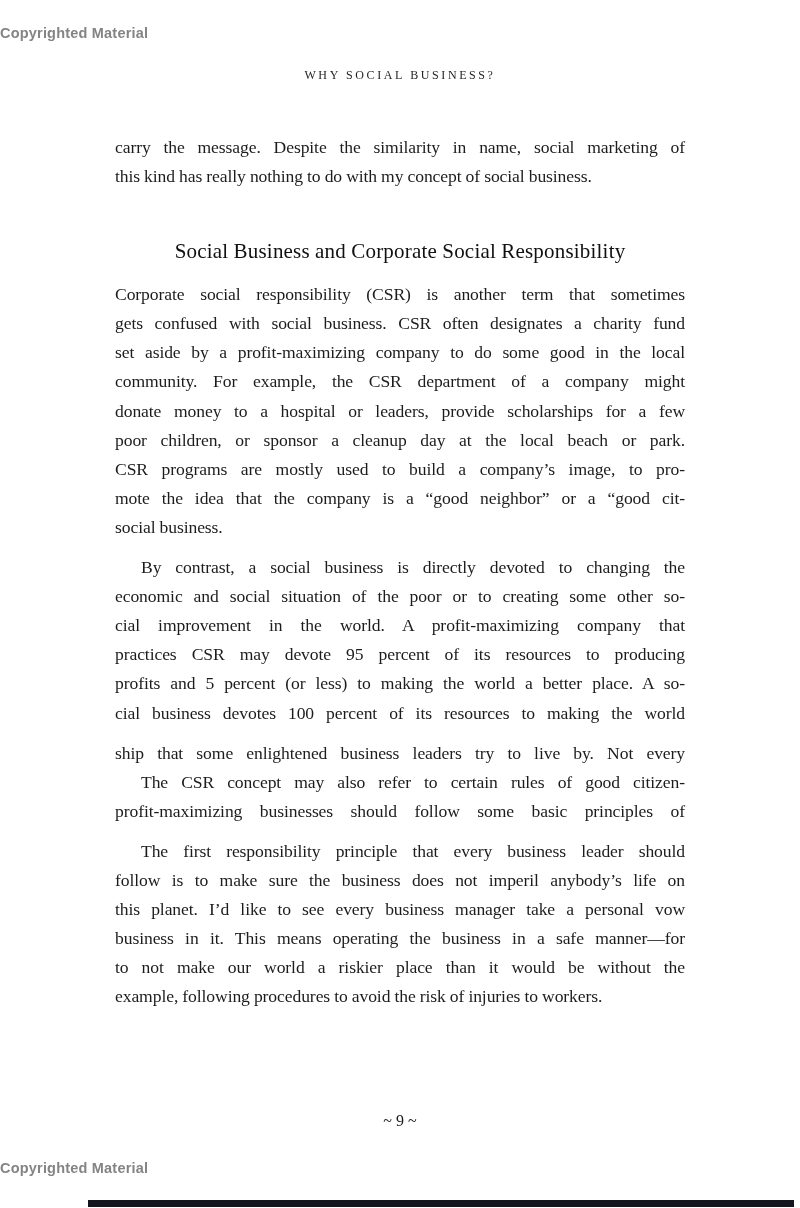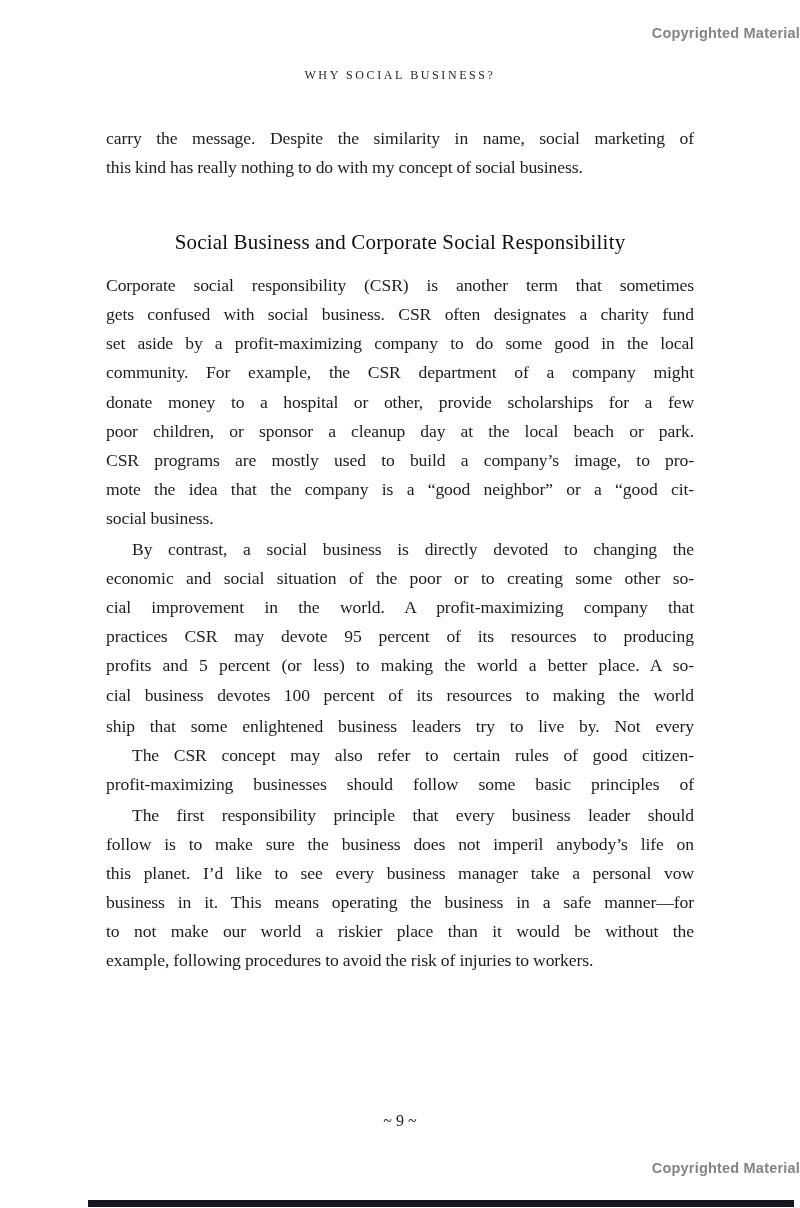--- a/index.html
+++ b/index.html
@@ -9,21 +9,21 @@
     height: 1208px;
     background: #ffffff;
     font-family: "Liberation Serif", serif;
     color: #1c1c1c;
     overflow: hidden;
   }
   .top-notice, .bottom-notice {
     position: absolute;
     left: 0;
     width: 100%;
-    text-align: right;
+    text-align: left;
     font-family: "Liberation Sans", sans-serif;
     font-weight: bold;
     font-size: 14.5px;
     color: #848484;
     letter-spacing: 0.2px;
   }
   .top-notice { top: 25px; }
   .bottom-notice { top: 1160px; }
   .running-header {
     position: absolute;
@@ -38,21 +38,21 @@
   .body-column {
     position: absolute;
     left: 104px;
     top: 122px;
     width: 592px;
     font-size: 17.6px;
     letter-spacing: -0.1px;
     word-spacing: -0.2px;
     color: #1c1c1c;
   }
-  .paragraph { margin: 2px; }
+  .paragraph { margin: 11px; }
   .line {
     height: 29.1px;
     line-height: 29.1px;
     text-align: justify;
     text-align-last: justify;
     white-space: normal;
     overflow: visible;
   }
   .line.last { text-align-last: left; }
   .line.indent { text-indent: 26px; }
@@ -92,21 +92,21 @@
       <div class="paragraph">
         <div class="line">carry the message. Despite the similarity in name, social marketing of</div>
         <div class="line last">this kind has really nothing to do with my concept of social business.</div>
       </div>
       <div class="section-heading">Social Business and Corporate Social Responsibility</div>
       <div class="paragraph">
         <div class="line">Corporate social responsibility (CSR) is another term that sometimes</div>
         <div class="line">gets confused with social business. CSR often designates a charity fund</div>
         <div class="line">set aside by a profit-maximizing company to do some good in the local</div>
         <div class="line">community. For example, the CSR department of a company might</div>
-        <div class="line">donate money to a hospital or other, provide scholarships for a few</div>
+        <div class="line">donate money to a hospital or leaders, provide scholarships for a few</div>
         <div class="line">poor children, or sponsor a cleanup day at the local beach or park.</div>
         <div class="line">CSR programs are mostly used to build a company’s image, to pro-</div>
         <div class="line">mote the idea that the company is a “good neighbor” or a “good cit-</div>
         <div class="line last">social business.</div>
       </div>
       <div class="paragraph">
         <div class="line indent">By contrast, a social business is directly devoted to changing the</div>
         <div class="line">economic and social situation of the poor or to creating some other so-</div>
         <div class="line">cial improvement in the world. A profit-maximizing company that</div>
         <div class="line">practices CSR may devote 95 percent of its resources to producing</div>

